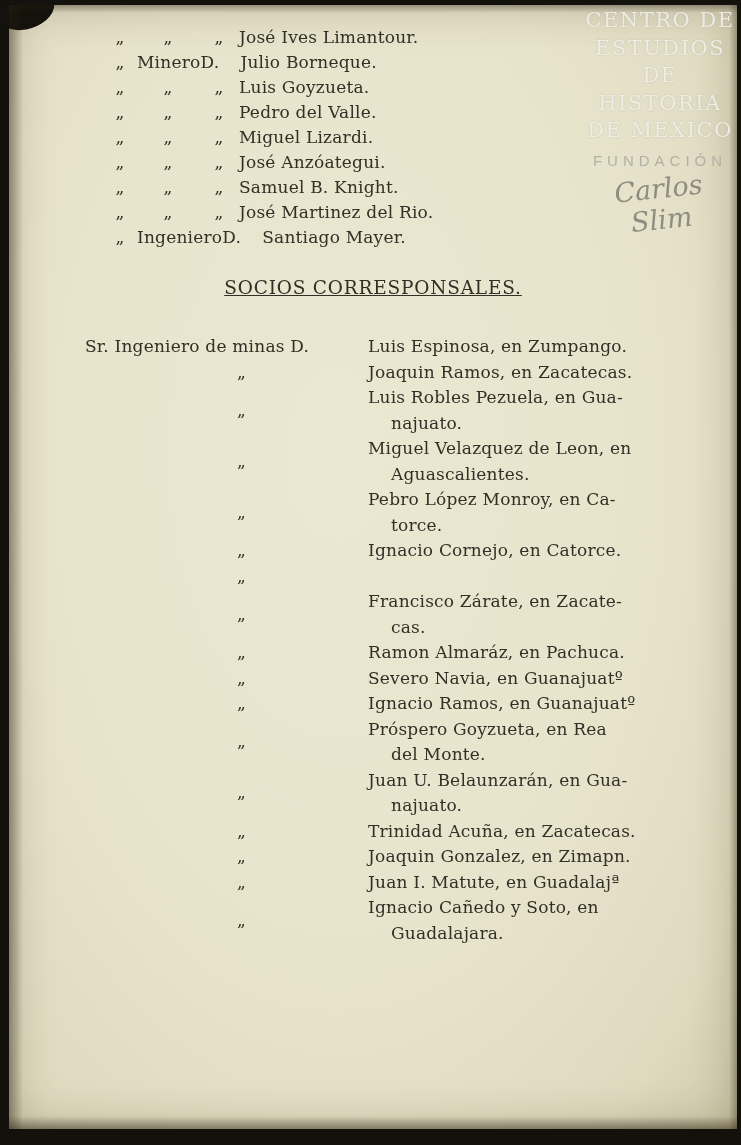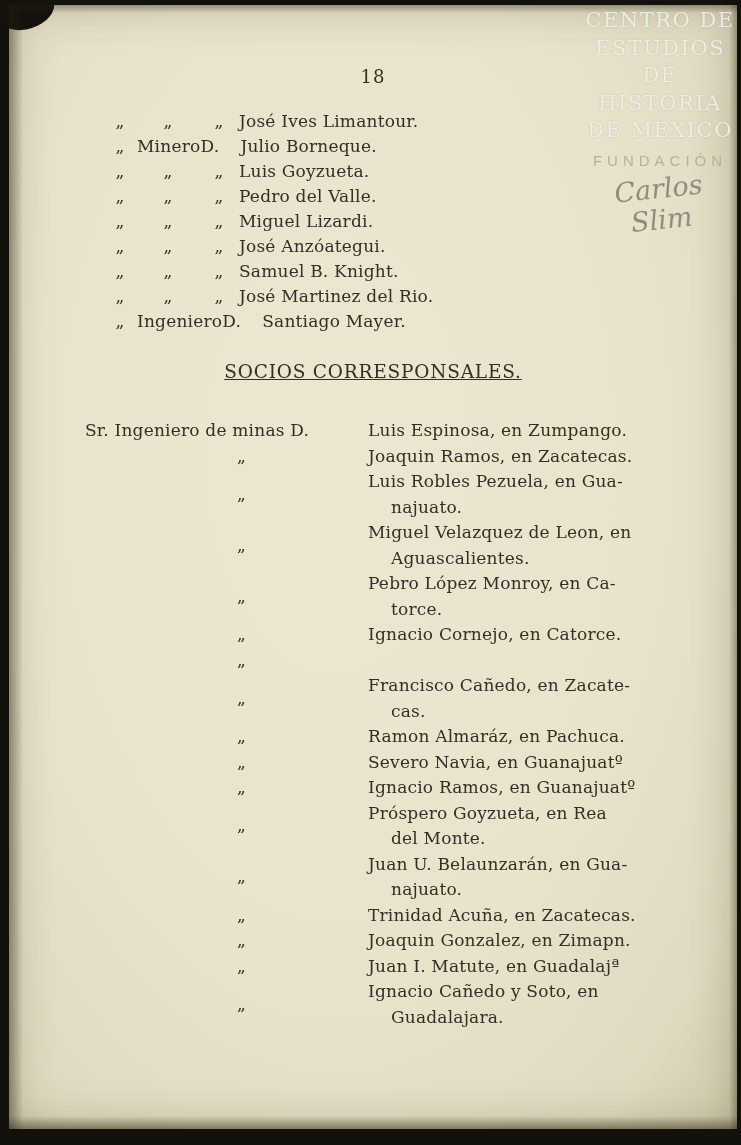--- a/index.html
+++ b/index.html
@@ -64,21 +64,20 @@
 
     <div class="watermark">
       <div class="wm-line">CENTRO DE</div>
       <div class="wm-line">ESTUDIOS</div>
       <div class="wm-line">DE HISTORIA</div>
       <div class="wm-line">DE MEXICO</div>
       <div class="wm-foundation">FUNDACIÓN</div>
       <div class="wm-signature">Carlos Slim</div>
     </div>
 
-    <div class="page-number">18</div>
 
     <div class="members">
       <div class="m-row">
         <span class="mc1 dc">„</span><span class="mc2 dc">„</span><span class="mc3 dc">„</span><span class="mname">José Ives Limantour.</span>
       </div>
       <div class="m-row">
         <span class="mc1 dc">„</span><span class="mc2">Minero</span><span class="mc3">D.</span><span class="mname">Julio Borneque.</span>
       </div>
       <div class="m-row">
         <span class="mc1 dc">„</span><span class="mc2 dc">„</span><span class="mc3 dc">„</span><span class="mname">Luis Goyzueta.</span>
@@ -144,21 +143,21 @@
         <span class="cbody">
             <span class="l1">Ignacio Cornejo,  en Catorce.</span>
           </span>
       </div>
       <div class="c-row">
         <span class="pref ditto">„</span>
       </div>
       <div class="c-row">
         <span class="pref ditto">„</span>
         <span class="cbody">
-            <span class="l1">Francisco Cañedo, en Zacate-</span>
+            <span class="l1">Francisco Zárate, en Zacate-</span>
             <span class="l2">cas.</span>
           </span>
       </div>
       <div class="c-row">
         <span class="pref ditto">„</span>
         <span class="cbody">
             <span class="l1">Ramon Almaráz, en Pachuca.</span>
           </span>
       </div>
       <div class="c-row">

